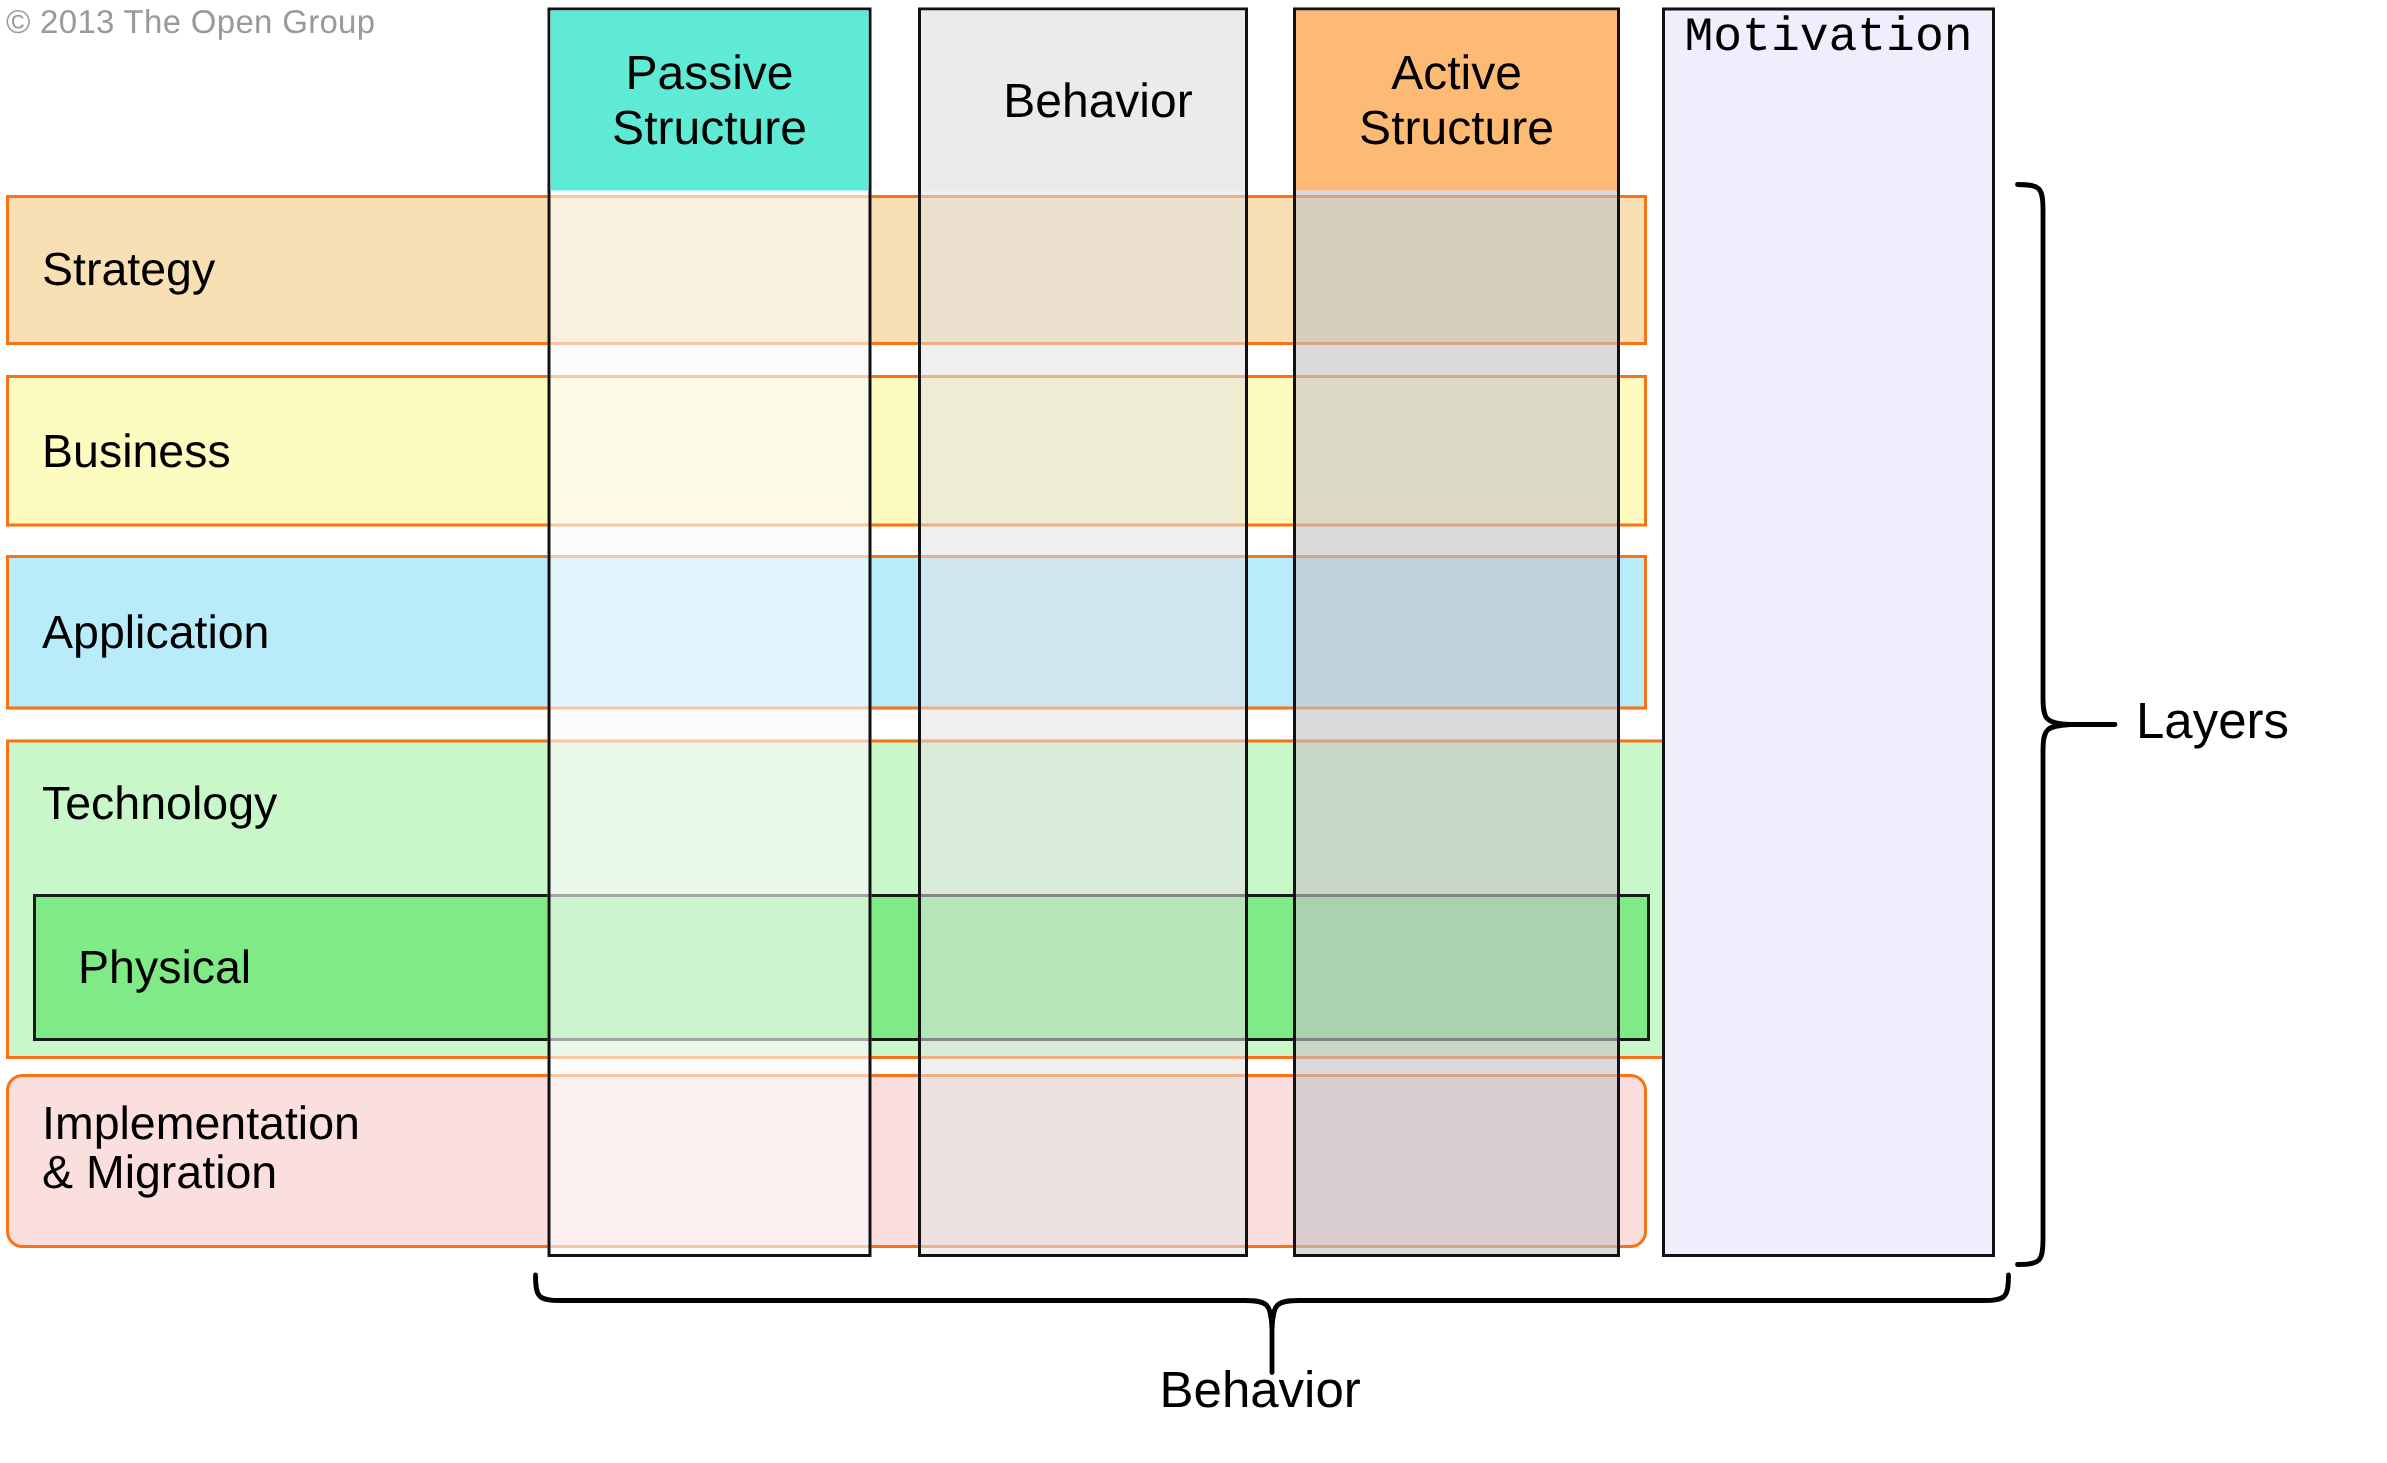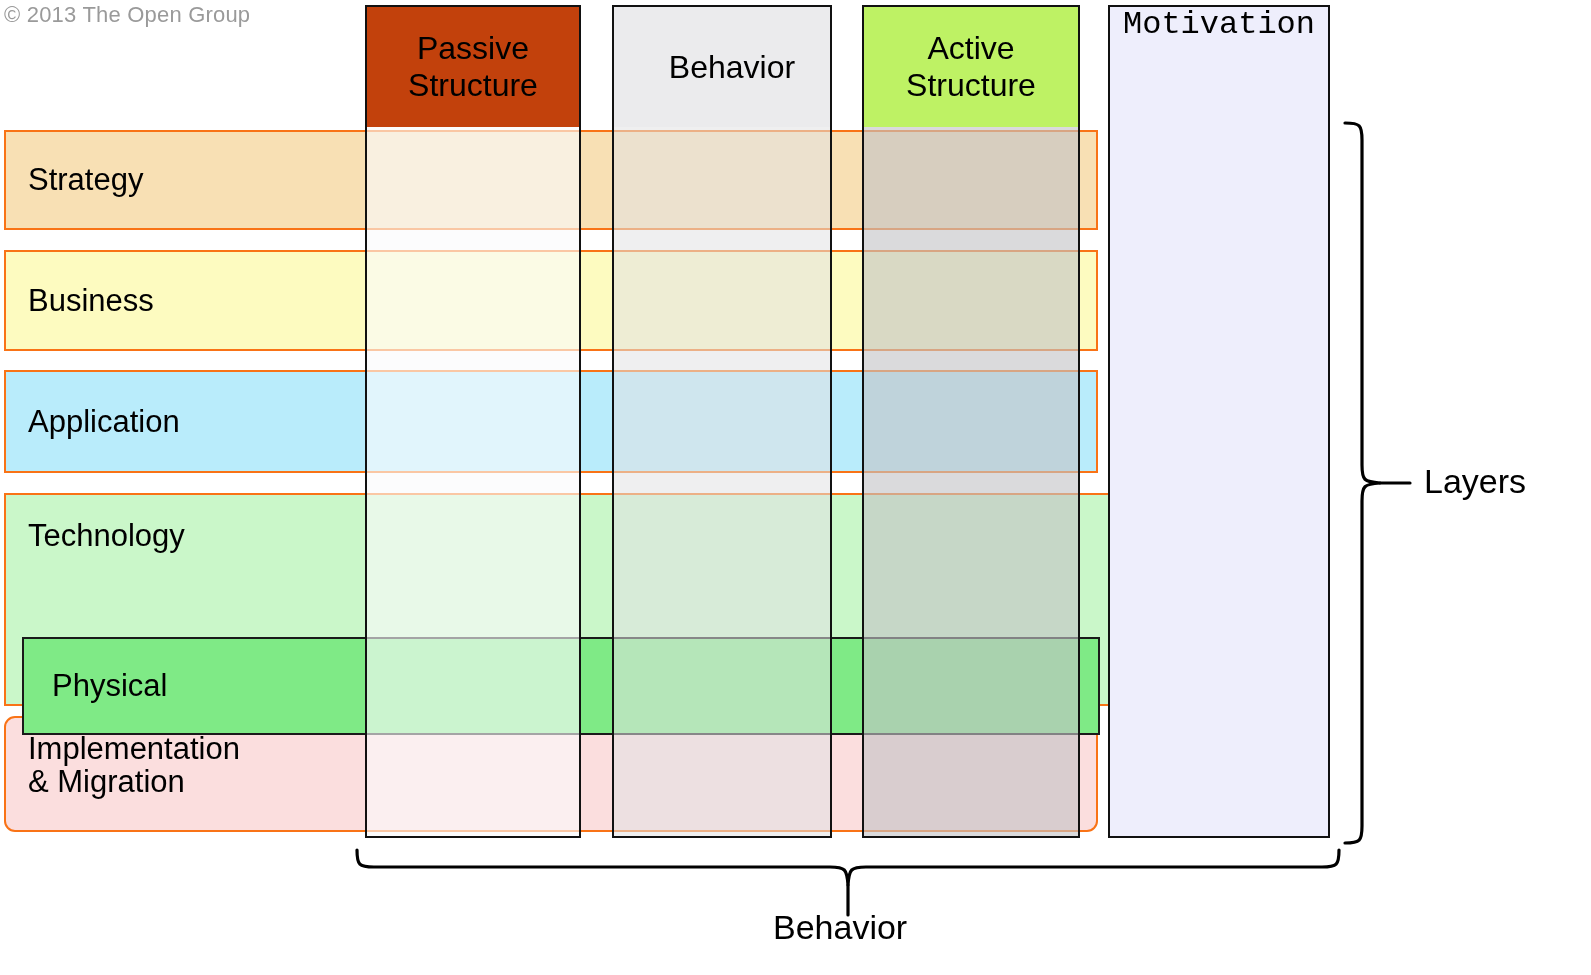--- a/index.html
+++ b/index.html
@@ -142,40 +142,40 @@
   </div>
 
   <div class="layer-bar one-line" id="bar-application" style="left: 4px; top: 370px; width: 1094px; height: 103px; background: rgb(185, 236, 251);">
     <span class="layer-label">Application</span>
   </div>
 
   <div class="layer-bar tech-bar" id="bar-technology" style="left: 4px; top: 493px; width: 1113px; height: 213px; background: rgb(202, 247, 201);">
     <span class="layer-label">Technology</span>
   </div>
 
-  <div class="physical-bar" id="bar-physical" style="left: 22px; top: 596px; width: 1078px; height: 98px; background: rgb(127, 234, 134); margin-top: 41px;">
+  <div class="physical-bar" id="bar-physical" style="left: 22px; top: 596px; width: 1078px; height: 98px; background: rgb(127, 234, 134);">
     <span class="layer-label">Physical</span>
   </div>
 
   <div class="layer-bar two-line" id="bar-implementation" style="left: 4px; top: 716px; width: 1094px; height: 116px; background: rgb(251, 222, 222); border-radius: 11px;">
     <span class="layer-label">Implementation
 &amp; Migration</span>
   </div>
 
   <div class="aspect-col" id="col-passive" style="left: 365px; top: 5px; width: 216px; height: 833px; background: rgba(250, 250, 252, 0.62);">
-    <div class="aspect-head" style="background: #c2410c;">Passive
+    <div class="aspect-head" style="background: #5eead4;">Passive
 Structure</div>
   </div>
 
   <div class="aspect-col" id="col-behavior" style="left: 612px; top: 5px; width: 220px; height: 833px; background: rgba(225, 225, 228, 0.55);">
     <div class="aspect-head" style="background: rgb(235, 235, 237); padding-left: 20px;">Behavior</div>
   </div>
 
   <div class="aspect-col" id="col-active" style="left: 862px; top: 5px; width: 218px; height: 833px; background: rgba(196, 196, 199, 0.62);">
-    <div class="aspect-head" style="background: #bef264;">Active
+    <div class="aspect-head" style="background: #fdba74;">Active
 Structure</div>
   </div>
 
   <div class="aspect-col motivation" id="col-motivation" style="left: 1108px; top: 5px; width: 222px; height: 833px; background: rgb(238, 238, 252);">
     <div class="aspect-head">Motivation</div>
   </div>
 
   <svg class="brace-svg" id="layers-brace" style="left:1340px; top:110px;" width="90" height="740" viewBox="0 0 90 740">
     <path d="M 5,13 C 20,13 22,15 22,30
              L 22,355 C 22,370 24,372 40,373

